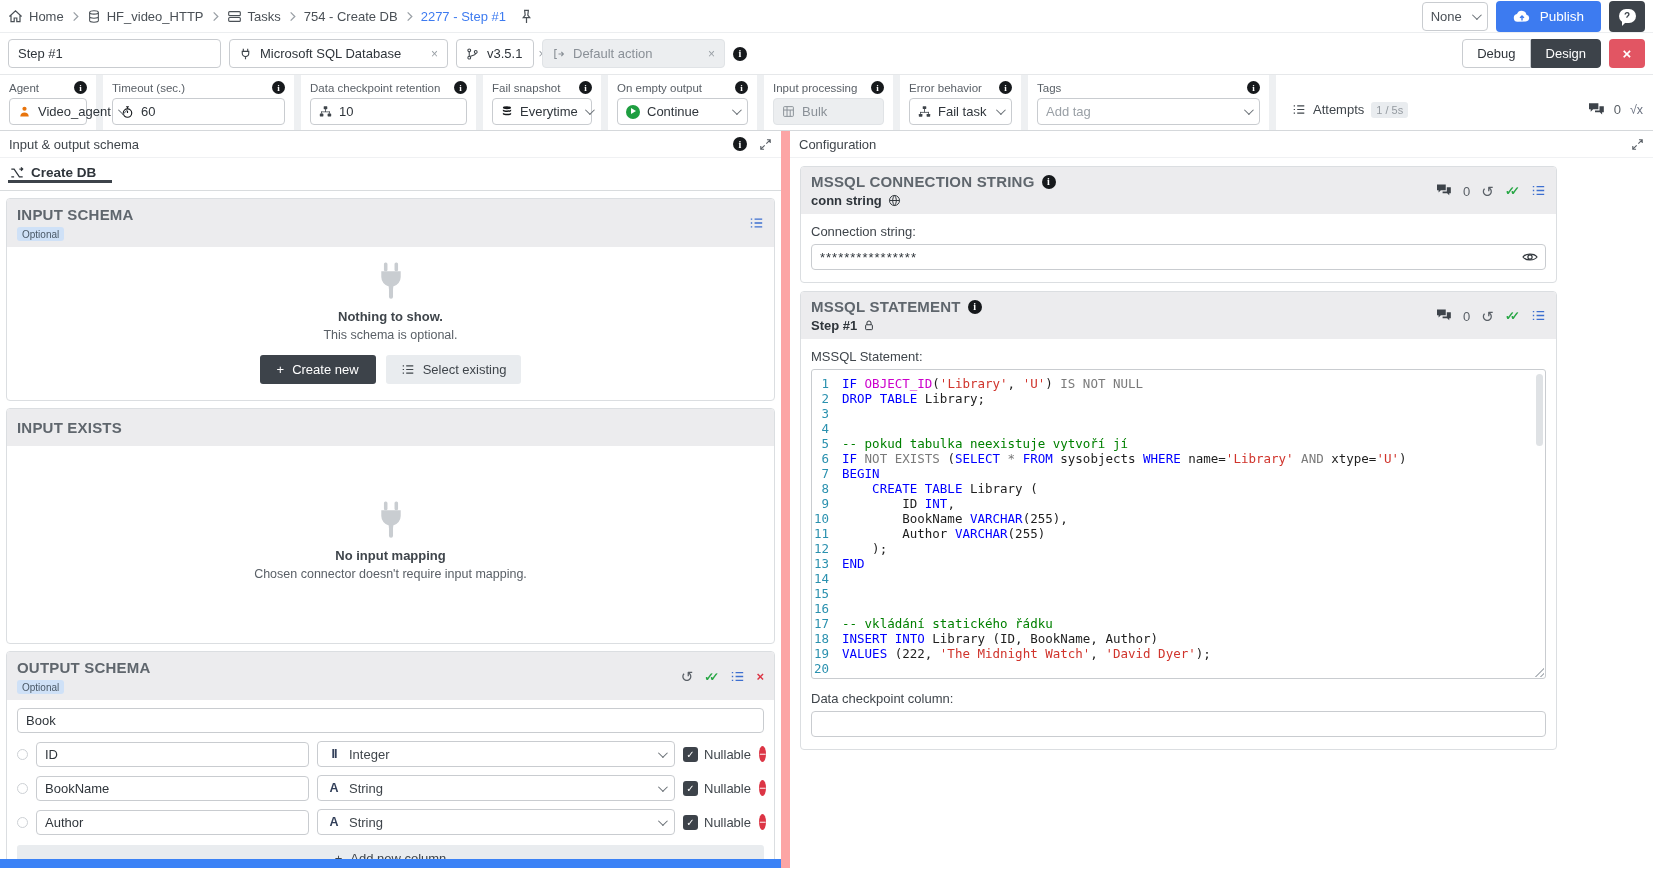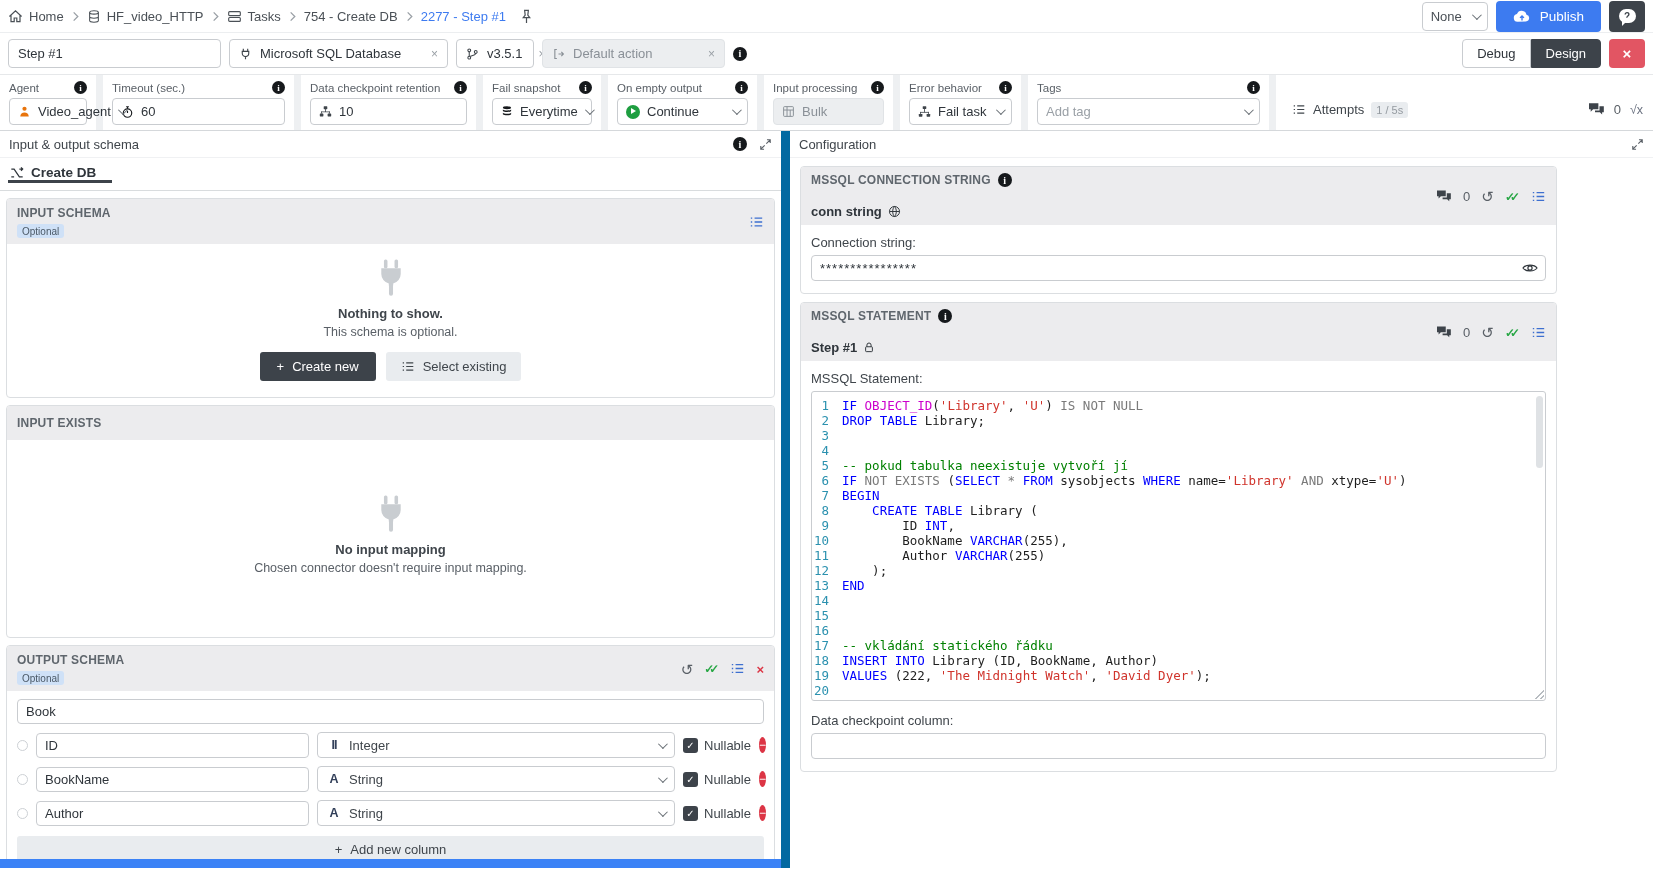--- a/index.html
+++ b/index.html
@@ -47,33 +47,33 @@
   .scontrol.disabled { background:#eceef0; border-color:#e0e3e6; color:#8a9097; }
   .play-ic { width:14px; height:14px; border-radius:50%; background:#1e9e40; position:relative; }
   .play-ic:after { content:""; position:absolute; left:5.2px; top:3.6px; border-left:5px solid #fff; border-top:3.5px solid transparent; border-bottom:3.5px solid transparent; }
   .attempts { display:flex; align-items:center; gap:7px; padding:0 4px 0 16px; align-self:center; margin-top:14px; color:#3f454b; }
   .attempts-badge { background:#e9ecef; color:#949aa0; border-radius:3px; font-size:11px; padding:2px 5px; }
   .settings-right { margin-left:auto; display:flex; align-items:center; gap:9px; padding:14px 10px 0 0; align-self:center; }
   .cnt { color:#5a6067; }
   .sqrt { color:#6b7280; font-size:12.5px; }
 
   
-  .main { display:flex; background:#0369a1; height:737px; }
+  .main { display:flex; background:#fca5a5; height:737px; }
   .left-panel { width:781px; background:#fff; position:relative; overflow:hidden; }
   .right-panel { flex:1; background:#fff; margin-left:9px; position:relative; overflow:hidden; }
 
   .panel-head { height:27px; display:flex; align-items:center; padding:0 9px; border-bottom:1px solid #f0f1f3; color:#3f454b; }
   .panel-head-icons { margin-left:auto; display:flex; align-items:center; gap:12px; color:#5a6067; }
 
   .tab-row { height:33px; border-bottom:1px solid #d9dcde; display:flex; align-items:center; padding-left:8px; }
   .tab { display:flex; align-items:center; gap:7px; font-weight:bold; color:#2f353b; font-size:13.5px; border-bottom:3px solid #3d434a; padding:0 16px 0 2px; }
 
   .card { margin:7px 6px 0 6px; border:1px solid #dbdee1; border-radius:4px; overflow:hidden; background:#fff; }
   .card-head { background:#ececee; padding:7px 10px 6px 10px; position:relative; }
-  .card-title { font-size:12px; font-weight:bold; color:#5f666d; letter-spacing:.2px; }
+  .card-title { font-size:15px; font-weight:bold; color:#5f666d; letter-spacing:.2px; }
   .badge-optional { display:inline-block; background:#cfe1f7; color:#4a5866; font-size:10px; border-radius:3px; padding:1.5px 5px; margin-top:4px; }
   .head-icons { position:absolute; right:10px; top:50%; transform:translateY(-50%); display:flex; align-items:center; gap:11px; }
   .ic-undo { color:#5a6067; font-size:15px; line-height:1; }
   .ic-dblcheck { color:#28a745; font-size:12px; letter-spacing:-5px; padding-right:5px; font-weight:bold; }
   .ic-x-red { color:#dc3545; font-weight:bold; font-size:13px; }
 
   .empty-body { text-align:center; }
   .empty-title { font-weight:bold; color:#3f454b; margin-top:8px; }
   .empty-sub { color:#5a6067; font-size:12.5px; margin-top:4px; }
   .btn-dark { display:inline-flex; align-items:center; gap:8px; background:#3d434a; color:#fff; border-radius:3px; padding:7px 17px; }
@@ -90,21 +90,21 @@
   .checkbox-dark { width:15px; height:15px; background:#3d434a; border-radius:3px; color:#fff; font-size:10px; display:flex; align-items:center; justify-content:center; }
   .minus-circle { width:16px; height:16px; border-radius:50%; background:#dc3545; color:#fff; display:flex; align-items:center; justify-content:center; font-size:12px; line-height:1; }
   .add-col { margin-top:10px; height:26px; background:#e9ecef; border-radius:3px; display:flex; align-items:center; justify-content:center; gap:8px; color:#3f454b; }
 
   .bottom-accent { position:absolute; left:0; bottom:0; width:100%; height:9px; background:#3b82f6; }
 
   
   .rcard { margin:8px 0 0 10px; width:757px; border:1px solid #dbdee1; border-radius:4px; background:#fff; overflow:hidden; }
   .rcard-head { background:#ececee; padding:6px 10px; position:relative; }
   .rcard-line1 { display:flex; align-items:center; gap:7px; }
-  .rcard-line2 { display:flex; align-items:center; gap:6px; margin-top:17px; font-weight:bold; color:#2f353b; }
+  .rcard-line2 { display:flex; align-items:center; gap:6px; margin-top:3px; font-weight:bold; color:#2f353b; }
   .rcard-body { padding:8px 10px 12px 10px; }
   .field-label { color:#3f454b; margin:2px 0 5px 0; }
   .input-wrap { position:relative; }
   .input-wrap .text-input { height:26px; }
   .input-eye { position:absolute; right:8px; top:50%; transform:translateY(-50%); color:#2f353b; }
   .masked { letter-spacing:1px; }
 
   .editor { margin-top:2px; height:310px; border:1px solid #c9ccd0; border-radius:3px; position:relative; overflow:hidden; padding-top:6px; background:#fff; }
   .cl { display:flex; height:15px; font-family:"DejaVu Sans Mono","Liberation Mono",monospace; font-size:12.5px; line-height:15px; white-space:pre; }
   .cl .ln { width:30px; flex:none; text-align:right; padding-right:13px; color:#2b91af; }

